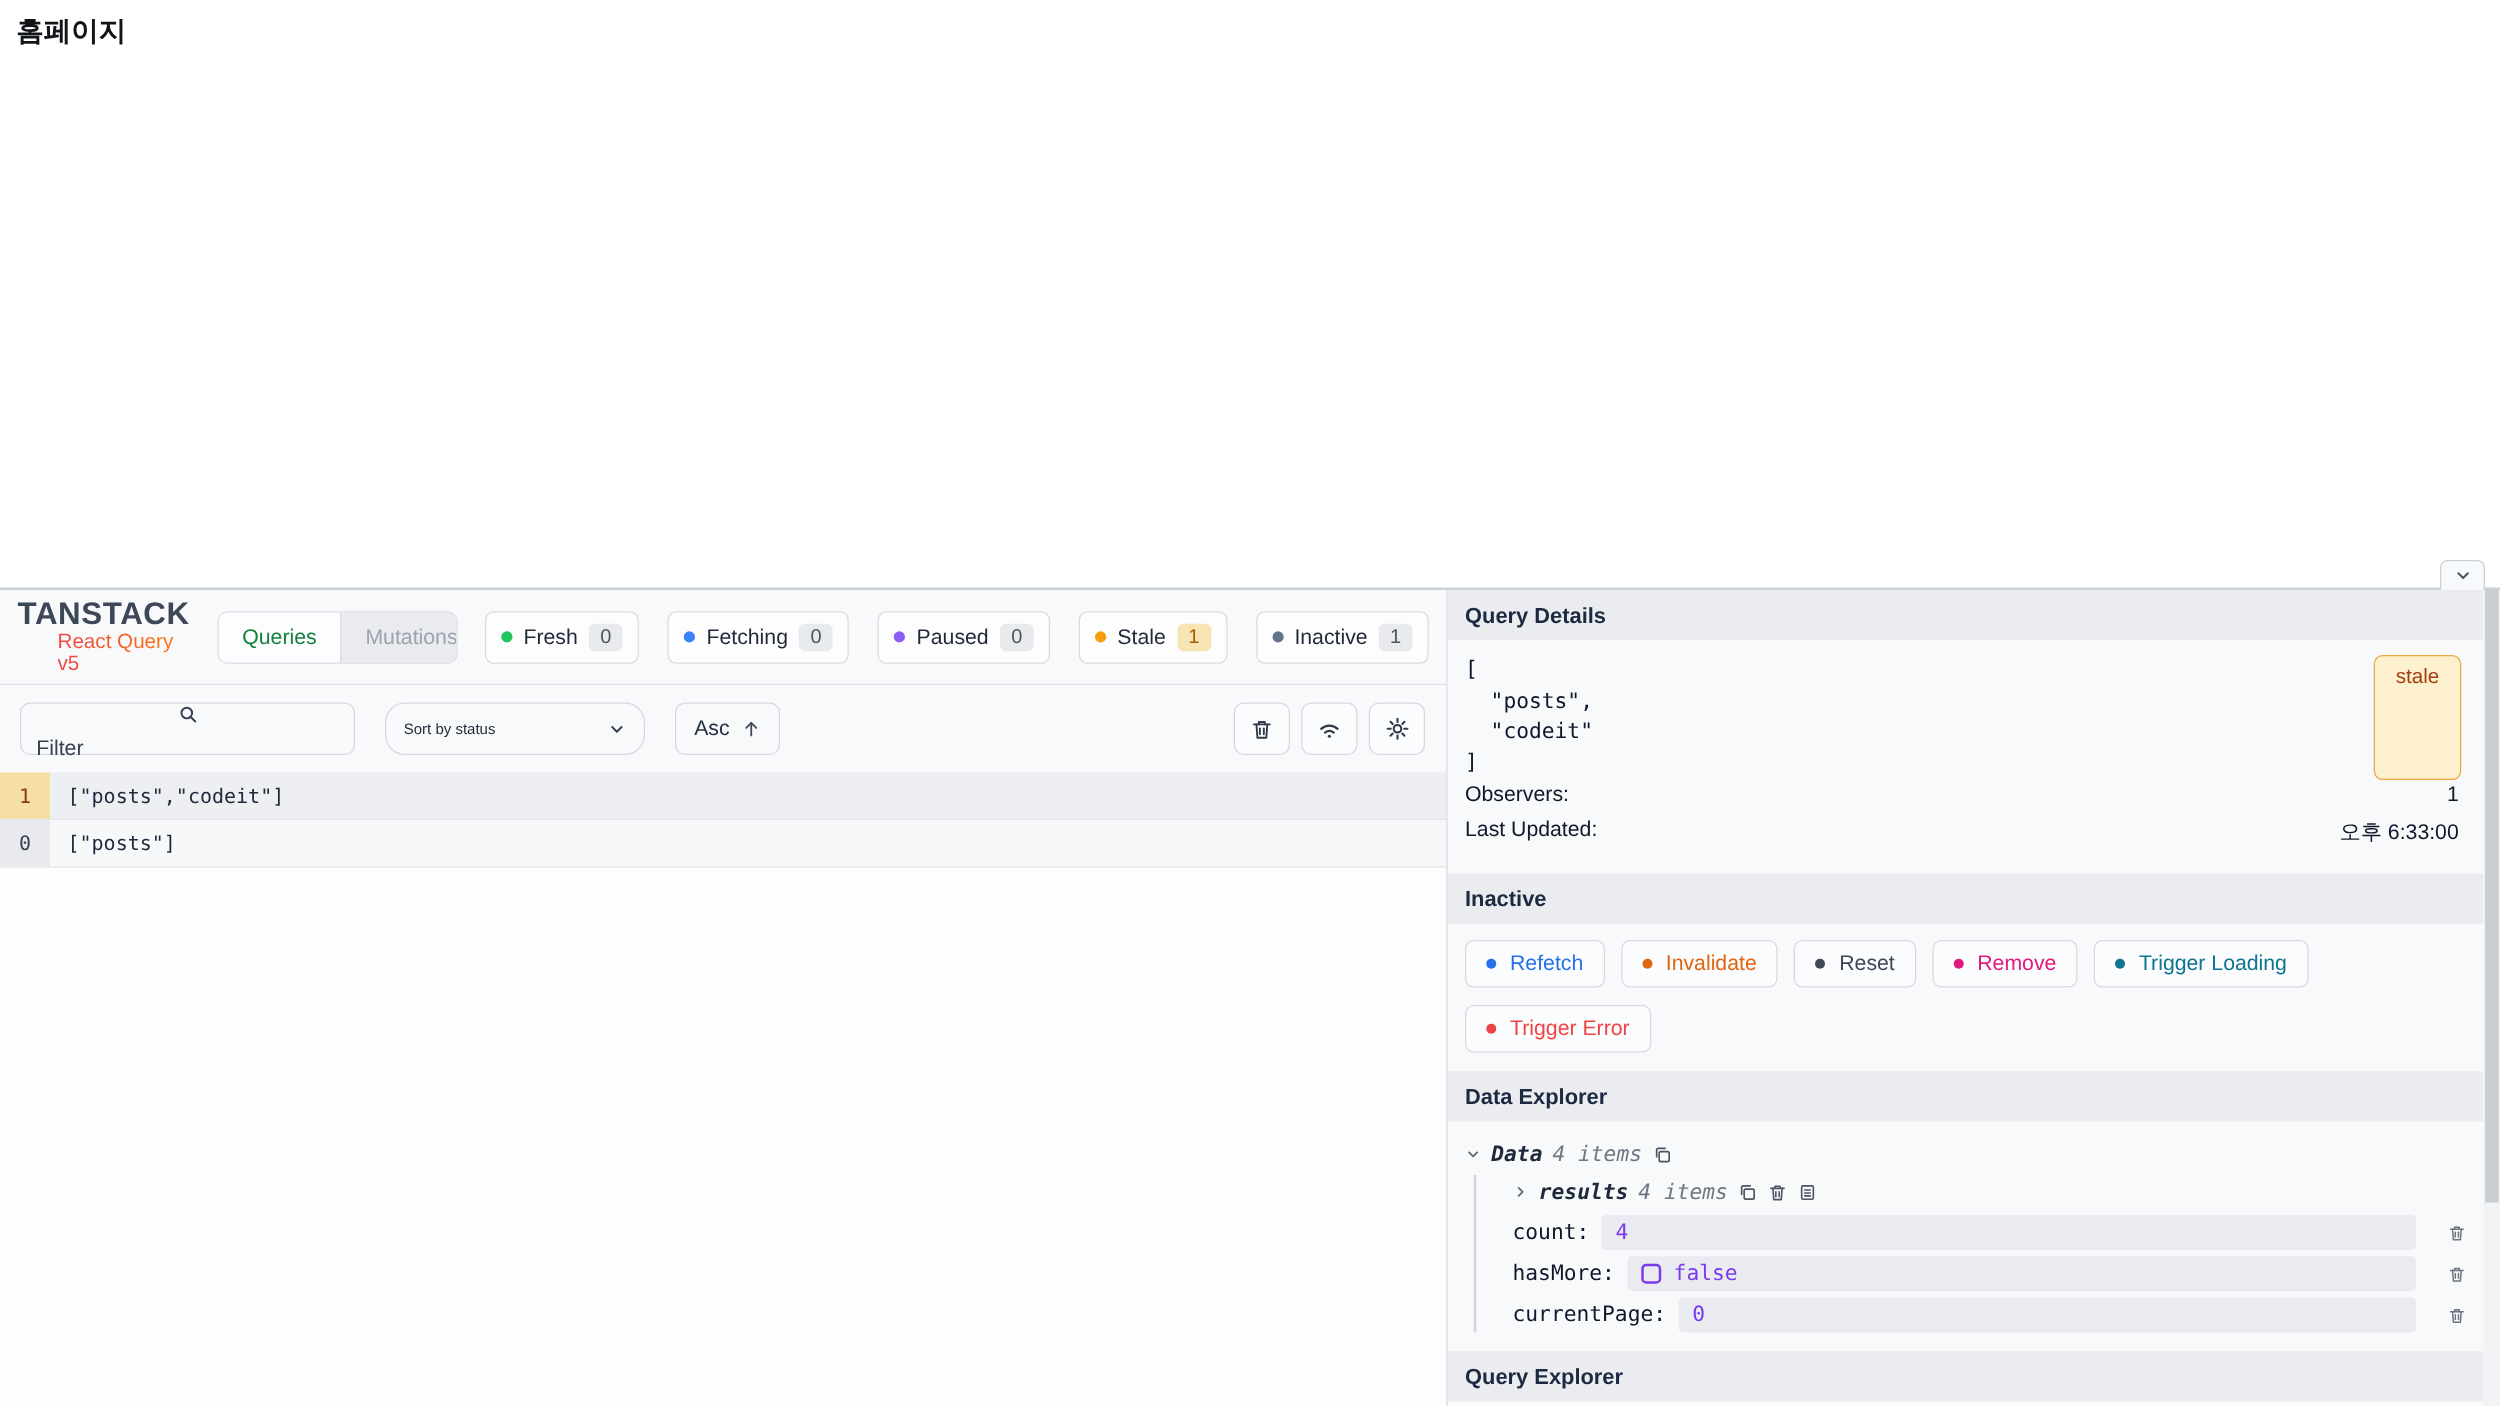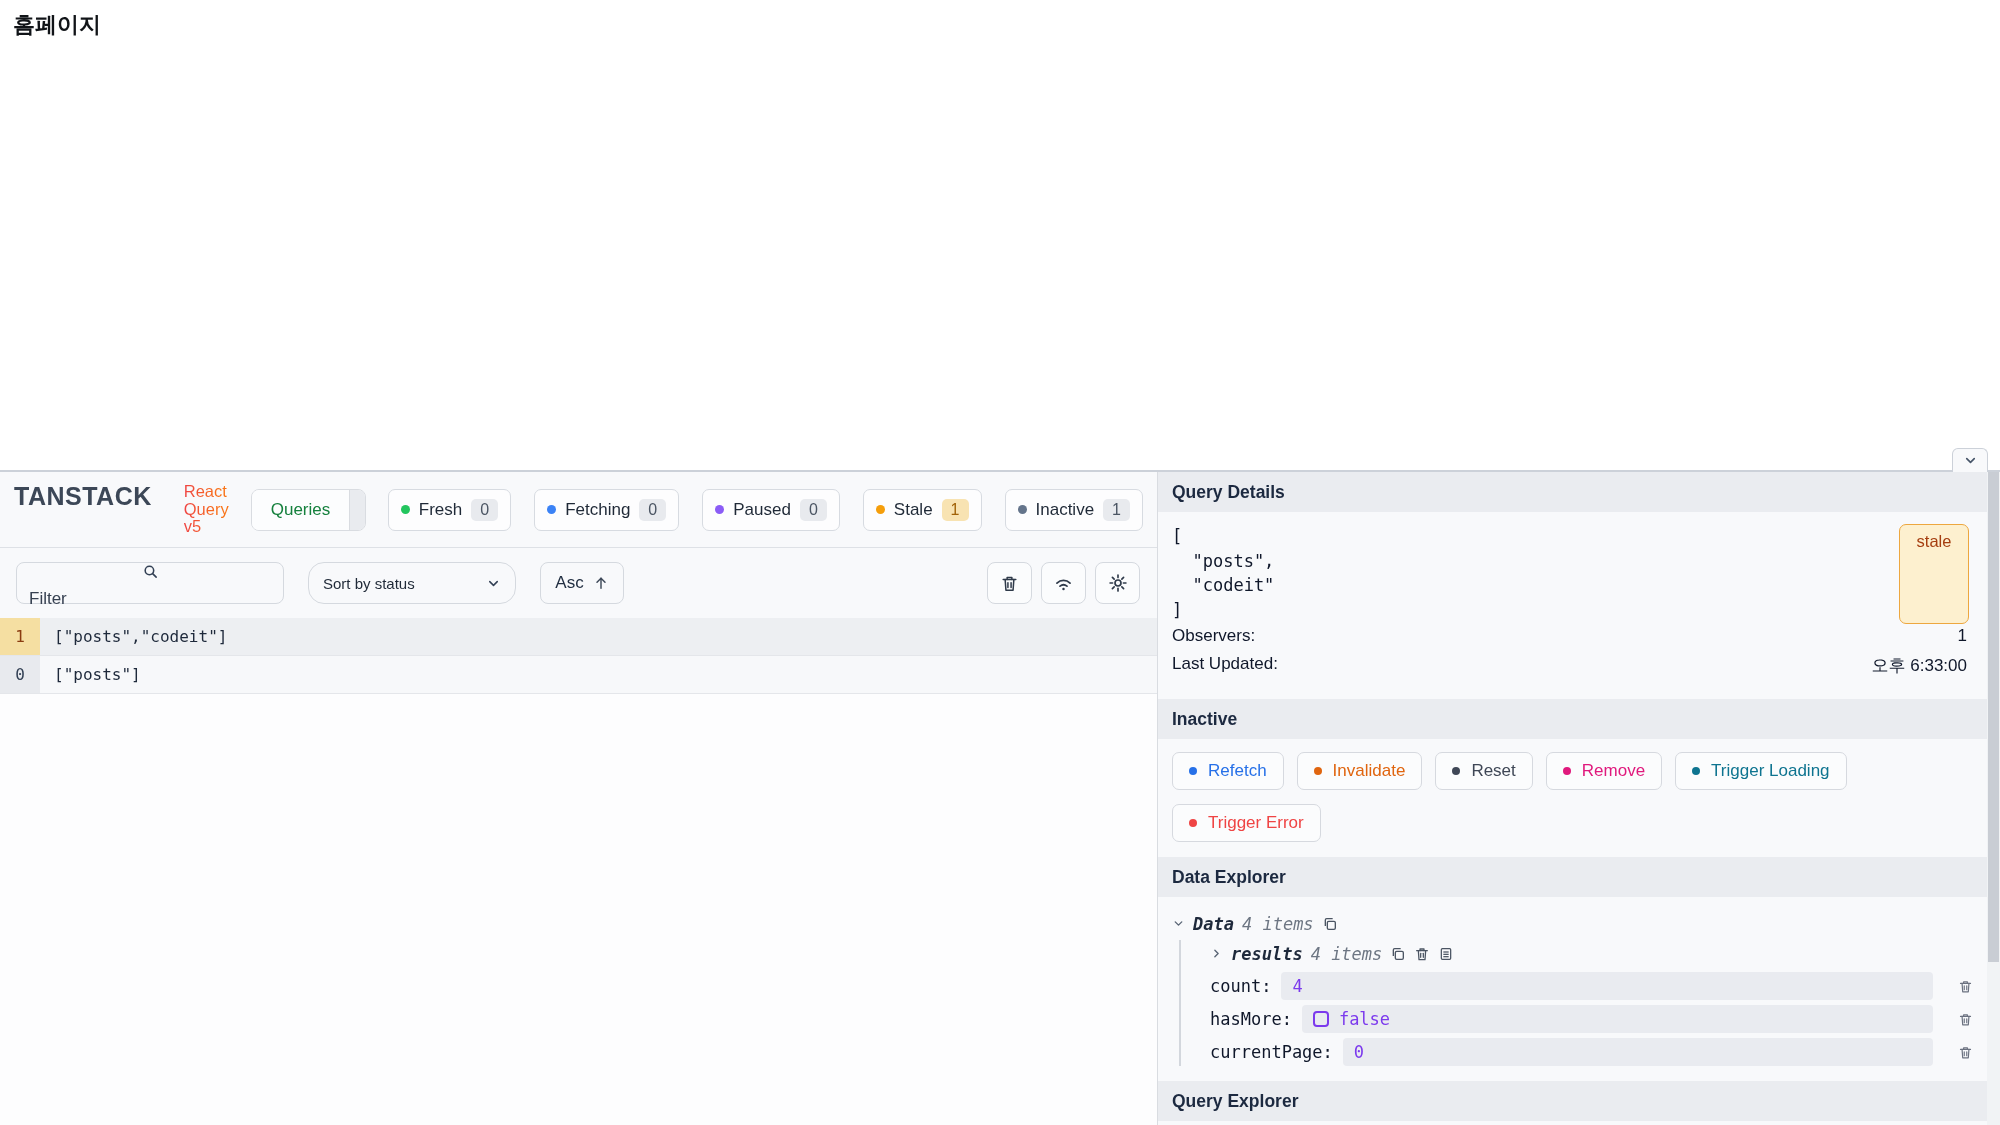--- a/index.html
+++ b/index.html
@@ -15,21 +15,21 @@
   .collapse-btn { position:absolute; top:-24px; right:12px; width:36px; height:24px;
                   background:#f8f9fb; border:1px solid #ccd1d9; border-bottom:none;
                   border-radius:6px 6px 0 0; display:flex; align-items:center; justify-content:center;
                   color:#475569; cursor:pointer; }
 
   
   .left { width:1157px; flex:0 0 auto; display:flex; flex-direction:column; background:#fdfdfe; }
 
   .hdr-row { height:76px; display:flex; align-items:center; gap:22px; padding:0 14px;
              background:#f8f9fb; border-bottom:1px solid #dee1e6; }
-  .logo { display:flex; flex-direction:row; line-height:1.08; }
+  .logo { display:flex; flex-direction:column; line-height:1.08; }
   .logo-brand { font-size:25px; font-weight:800; letter-spacing:.5px; color:#3c4757; }
   .logo-sub { font-size:16.5px; font-weight:400;
               background:linear-gradient(90deg,#ef4444 0%,#f97316 80%);
               -webkit-background-clip:text; background-clip:text; color:transparent;margin-left:32px; }
 
   .tabs { display:flex; height:42px; border:1px solid #d9dce1; border-radius:8px; overflow:hidden; }
   .tab { display:flex; align-items:center; padding:0 19px; font-size:17px; cursor:pointer; }
   .tab.active { background:#fcfdfe; color:#15803d; }
   .tab.inactive { background:#e9ebef; color:#9ba3ae; border-left:1px solid #d9dce1; }
 
@@ -43,21 +43,21 @@
 
   .filter-row { height:70px; display:flex; align-items:center; gap:24px; padding:0 17px 0 16px;
                 background:#f8f9fb; }
   .search-box { width:268px; height:42px; border:1px solid #d5d9df; border-radius:8px;
                 display:flex; align-items:center; gap:9px; padding:0 12px; background:#f8f9fb; color:#334155;flex-direction:column; }
   .search-box input { border:none; outline:none; background:transparent; font-size:17px; width:100%;
                       font-family:"Liberation Sans", sans-serif; color:#1f2937; }
   .search-box input::placeholder { color:#374151; opacity:1; }
   .select { width:208px; height:42px; border:1px solid #d5d9df; border-radius:16px; background:#f8f9fb;
             display:flex; align-items:center; justify-content:space-between; padding:0 14px;
-            font-size:15px; color:#1f2937; cursor:pointer; }
+            font-size:12px; color:#1f2937; cursor:pointer; }
   .asc-btn { width:84px; height:42px; border:1px solid #d5d9df; border-radius:8px; background:#f8f9fb;
              display:flex; align-items:center; justify-content:center; gap:9px; font-size:17px;
              color:#233043; cursor:pointer; }
   .spacer { flex:1; }
   .iconbar { display:flex; gap:9px; }
   .icon-btn { width:45px; height:42px; border:1px solid #d5d9df; border-radius:8px; background:#fbfcfd;
               display:flex; align-items:center; justify-content:center; color:#2f3a4a; cursor:pointer; }
 
   .qrow { height:38px; display:flex; align-items:stretch; border-bottom:1px solid #e4e6ea;
           font-family:"DejaVu Sans Mono", monospace; font-size:16px; cursor:pointer; }

